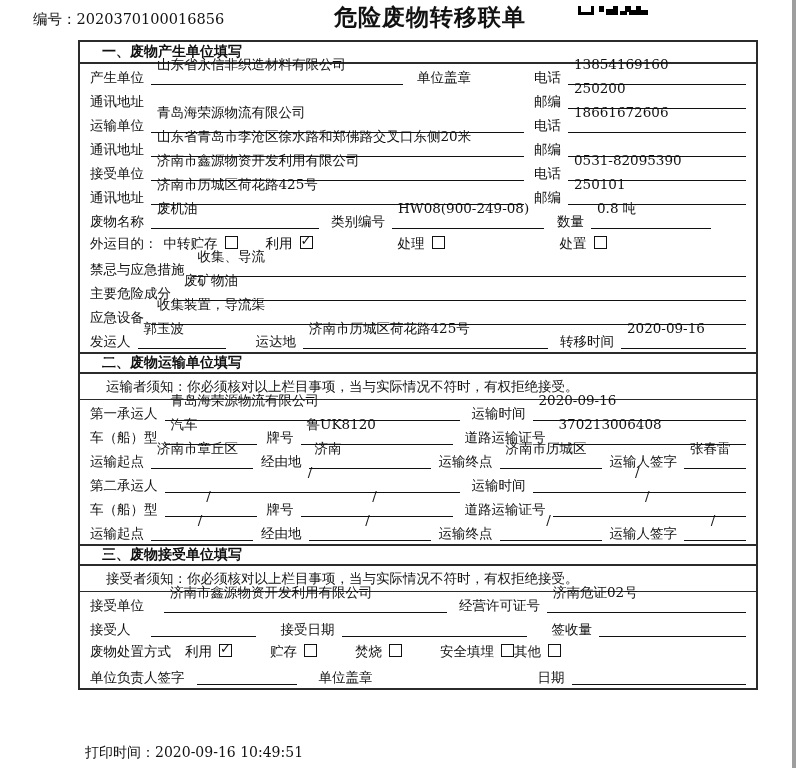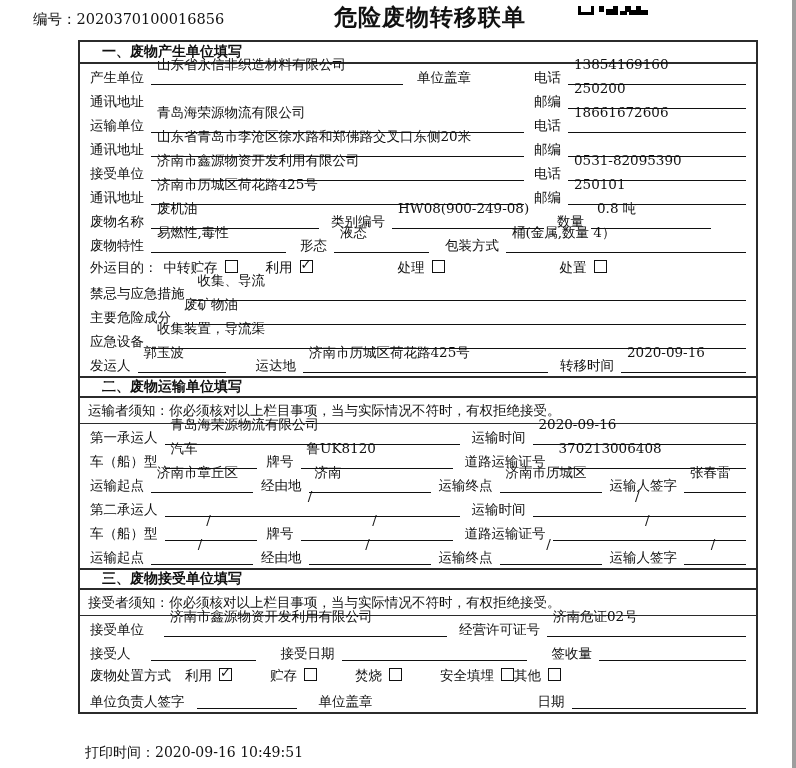--- a/index.html
+++ b/index.html
@@ -19,21 +19,21 @@
     position:absolute;left:78px;top:40px;width:680px;box-sizing:border-box;
     border:2px solid #2b2b2b;background:#fff;
   }
   .sec-title{
     height:22px;display:flex;align-items:center;padding:0 22px;box-sizing:border-box;
     font-family:"DejaVu Sans","Liberation Sans",sans-serif;
     font-weight:bold;font-size:14px;border-bottom:2px solid #2b2b2b;
   }
   .sec-title.bt{border-top:2px solid #2b2b2b;}
   .notice{
-    height:26px;display:flex;align-items:center;padding:0 8px;box-sizing:border-box;
+    height:26px;display:flex;align-items:center;padding:0 26px;box-sizing:border-box;
     font-size:13.5px;border-bottom:1.5px solid #2b2b2b;white-space:nowrap;
   }
   .row{
     height:24px;display:flex;align-items:flex-end;padding:0 10px 3px;box-sizing:border-box;
     font-size:13.5px;line-height:16px;
   }
   .lb{white-space:nowrap;flex:none;}
   .uv{
     border-bottom:1px solid #111;padding:0 4px 12px 6px;margin-left:7px;
     white-space:nowrap;overflow:hidden;box-sizing:border-box;flex:none;min-height:16px;
@@ -127,28 +127,20 @@
 
     <div class="row">
       <span class="lb">废物名称</span>
       <span class="uv" style="width:168px">废机油</span>
       <span class="lb" style="margin-left:12px">类别编号</span>
       <span class="uv" style="width:152px">HW08(900-249-08)</span>
       <span class="lb mla">数量</span>
       <span class="uv" style="width:120px;margin-right:35px">0.8 吨</span>
     </div>
 
-    <div class="row">
-      <span class="lb">废物特性</span>
-      <span class="uv" style="width:135px">易燃性,毒性</span>
-      <span class="lb" style="margin-left:14px">形态</span>
-      <span class="uv" style="width:95px">液态</span>
-      <span class="lb" style="margin-left:16px">包装方式</span>
-      <span class="uv fx">桶(金属,数量 4）</span>
-    </div>
 
     <div class="row" style="align-items:center">
       <span class="lb">外运目的：</span>
       <span class="opt" style="margin-left:6px">
         <span>中转贮存</span>
         <span class="cb"></span>
       </span>
       <span class="opt" style="margin-left:28px">
         <span>利用</span>
         <span class="cb checked"></span>

